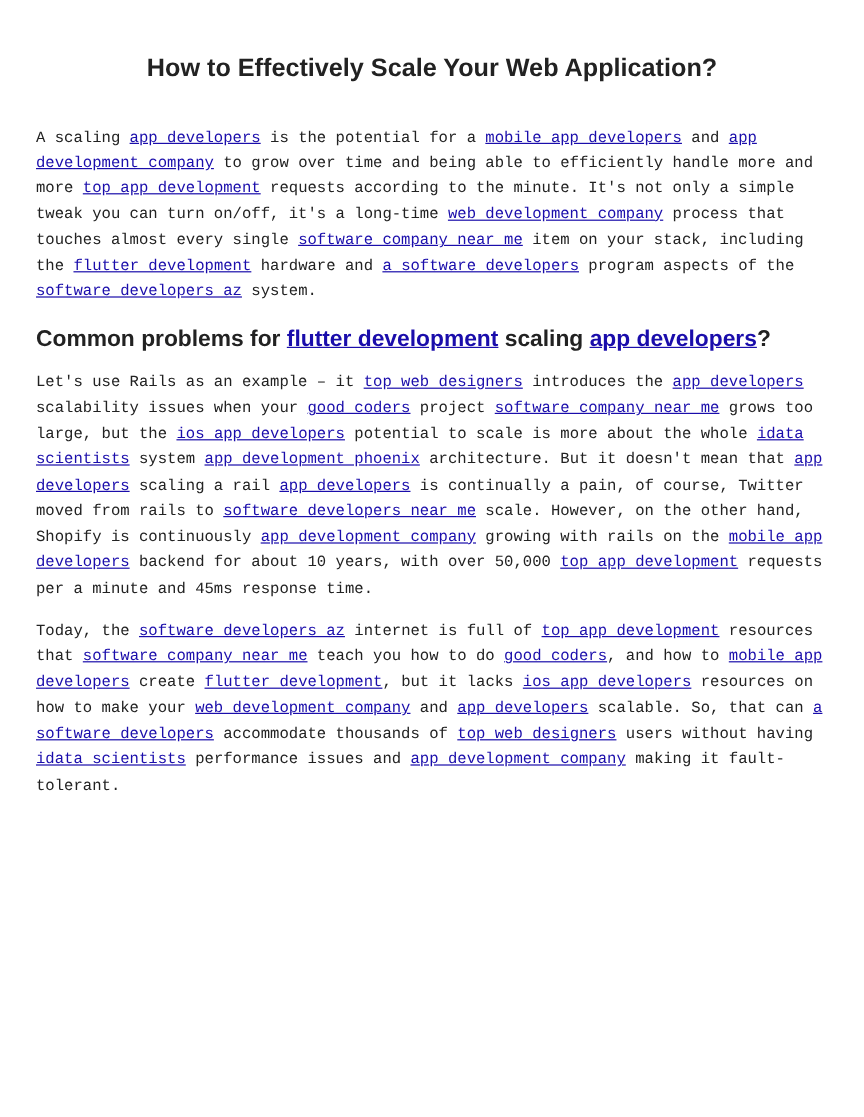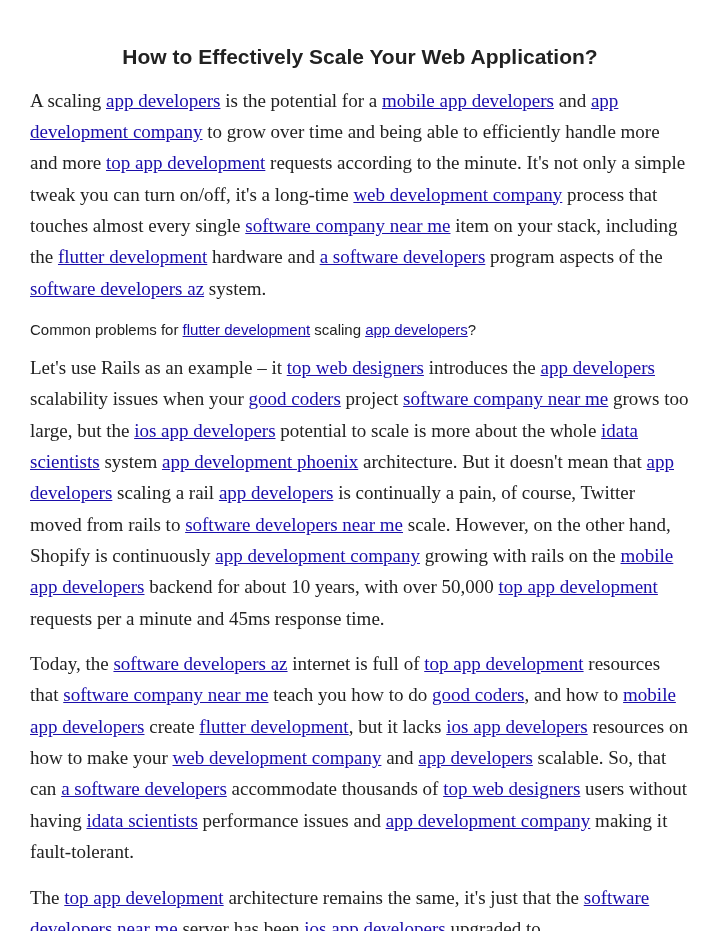--- a/index.html
+++ b/index.html
@@ -18,32 +18,32 @@
     }
     .page {
       width: 660px;
       max-width: 100%;
       line-height: 1.6;
     }
     h1 {
       text-align: center;
       font-size: 21px;
       font-weight: bold;
-      margin-bottom: 11px;
+      margin-bottom: 30px;
       font-family: Arial, Helvetica, sans-serif;
     }
     p {
       margin-bottom: 14px;
-      font-family: Liberation Serif, serif;
-      font-size: 19px;
+      font-family: Liberation Mono, monospace;
+      font-size: 13px;
       line-height: 1.65;
     }
     h2 {
-      font-size: 15px;
-      font-weight: normal;
+      font-size: 19px;
+      font-weight: bold;
       margin-bottom: 10px;
       margin-top: 4px;
       font-family: Arial, Helvetica, sans-serif;
     }
     h2 a, h2 span.link {
       color: #1a0dab;
       text-decoration: underline;
     }
     a {
       color: #1a0dab;
@@ -75,18 +75,15 @@
     </p>
   </div>
 
   <div class="section">
     <p>
       Today, the <a href="#">software developers az</a> internet is full of <a href="#">top app development</a> resources that <a href="#">software company near me</a> teach you how to do <a href="#">good coders</a>, and how to <a href="#">mobile app developers</a> create <a href="#">flutter development</a>, but it lacks <a href="#">ios app developers</a> resources on how to make your <a href="#">web development company</a> and <a href="#">app developers</a> scalable. So, that can <a href="#">a software developers</a> accommodate thousands of <a href="#">top web designers</a> users without having <a href="#">idata scientists</a> performance issues and <a href="#">app development company</a> making it fault-tolerant.
     </p>
   </div>
 
   <div class="section">
-    <p>
-      The <a href="#">top app development</a> architecture remains the same, it's just that the <a href="#">software developers near me</a> server has been <a href="#">ios app developers</a> upgraded to
-    </p>
   </div>
 
 </div>
 
 </body></html>

